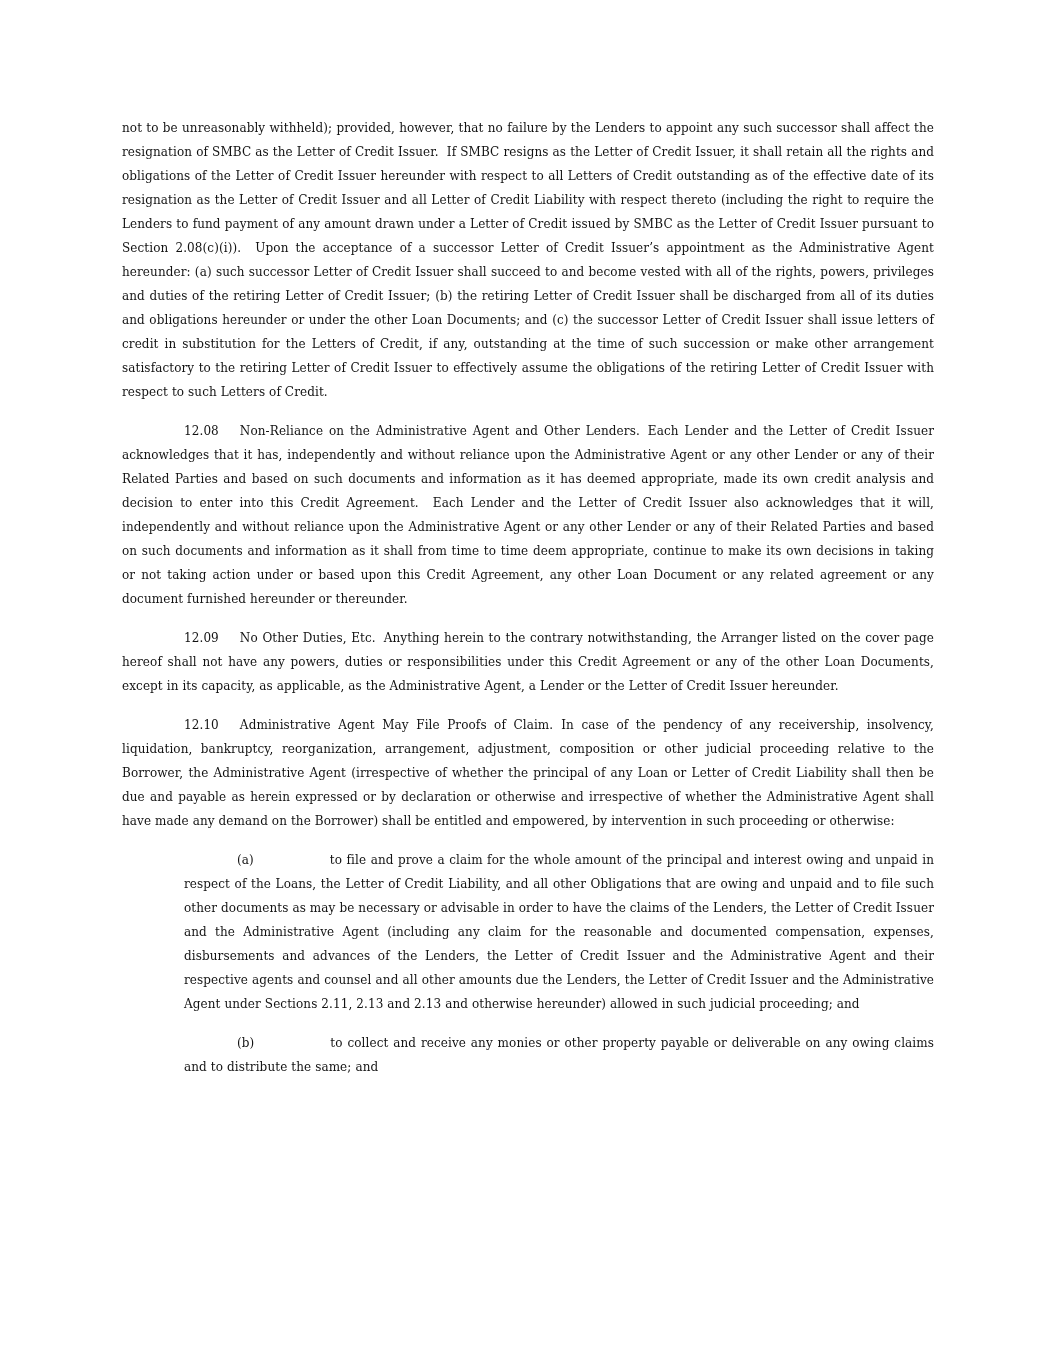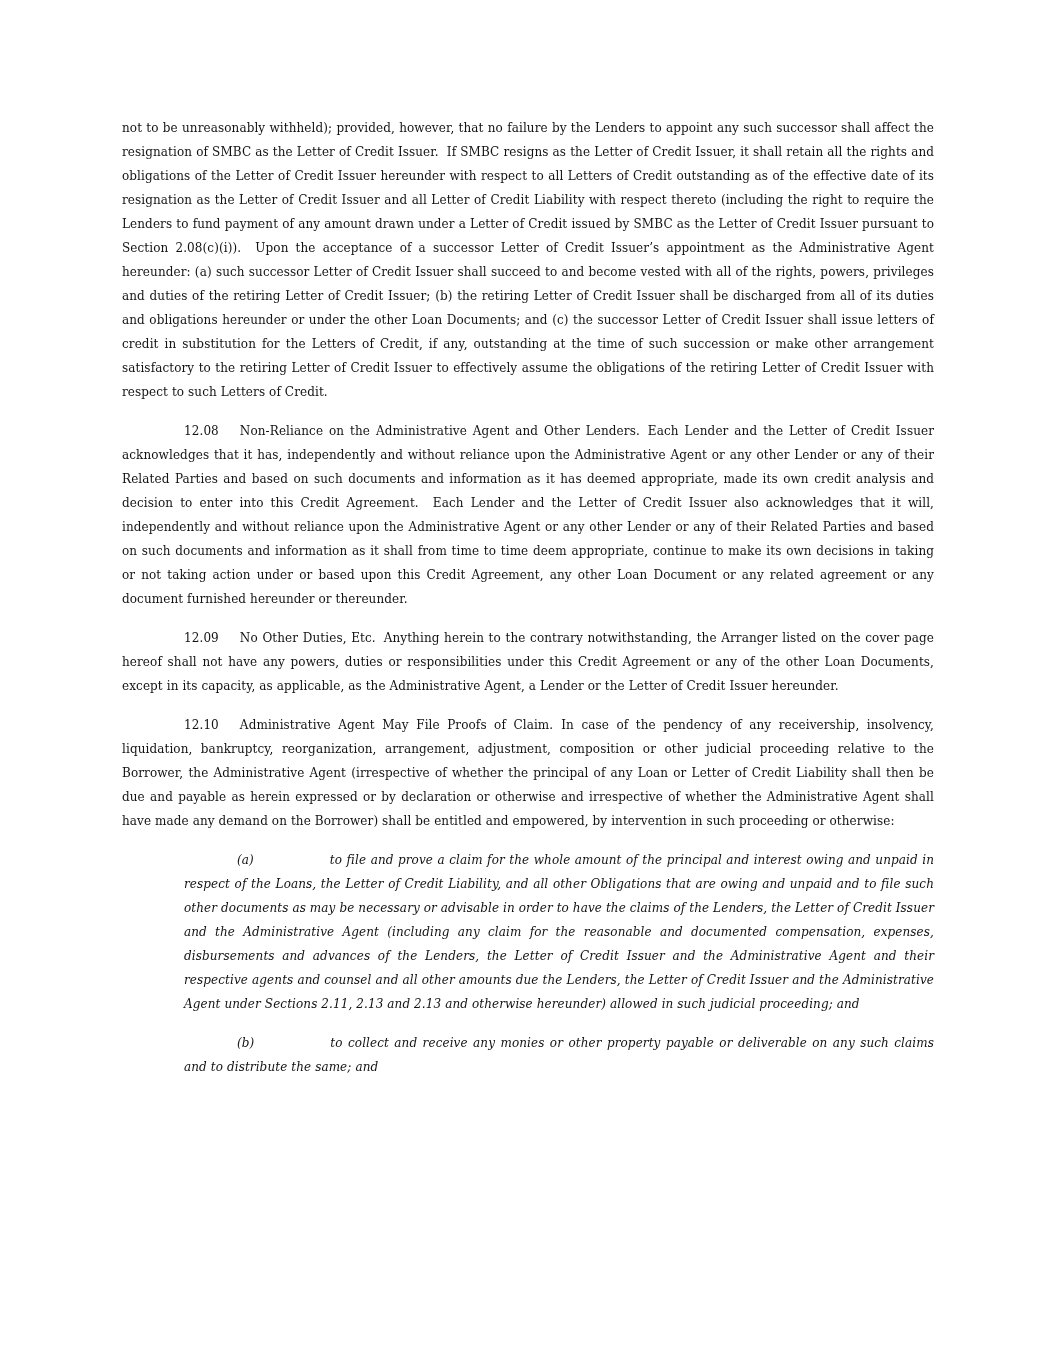--- a/index.html
+++ b/index.html
@@ -35,21 +35,20 @@
   .sec-num {
     margin-right: 21px;
   }
   .sec-body {
     margin-left: 8px;
   }
   p.sub {
     margin-left: 62px;
     width: 750px;
     text-indent: 53px;
-    font-style: italic;
   }
   .sub-tab {
     display: inline-block;
     width: 76px;
   }
 </style>
 </head>
 <body>
 
 <div class="page-content">
@@ -57,15 +56,15 @@
   <p class="doc"><span>not to be unreasonably withheld); provided, however, that no failure by the Lenders to appoint any such successor shall affect the resignation of SMBC as the Letter of Credit Issuer.  If SMBC resigns as the Letter of Credit Issuer, it shall retain all the rights and obligations of the Letter of Credit Issuer hereunder with respect to all Letters of Credit outstanding as of the effective date of its resignation as the Letter of Credit Issuer and all Letter of Credit Liability with respect thereto (including the right to require the Lenders to fund payment of any amount drawn under a Letter of Credit issued by SMBC as the Letter of Credit Issuer pursuant to Section 2.08(c)(i)).  Upon the acceptance of a successor Letter of Credit Issuer’s appointment as the Administrative Agent hereunder: (a) such successor Letter of Credit Issuer shall succeed to and become vested with all of the rights, powers, privileges and duties of the retiring Letter of Credit Issuer; (b) the retiring Letter of Credit Issuer shall be discharged from all of its duties and obligations hereunder or under the other Loan Documents; and (c) the successor Letter of Credit Issuer shall issue letters of credit in substitution for the Letters of Credit, if any, outstanding at the time of such succession or make other arrangement satisfactory to the retiring Letter of Credit Issuer to effectively assume the obligations of the retiring Letter of Credit Issuer with respect to such Letters of Credit.</span></p>
 
   <p class="doc section"><span class="sec-num">12.08</span><span class="sec-head">Non-Reliance on the Administrative Agent and Other Lenders.</span><span class="sec-body">Each Lender and the Letter of Credit Issuer acknowledges that it has, independently and without reliance upon the Administrative Agent or any other Lender or any of their Related Parties and based on such documents and information as it has deemed appropriate, made its own credit analysis and decision to enter into this Credit Agreement.  Each Lender and the Letter of Credit Issuer also acknowledges that it will, independently and without reliance upon the Administrative Agent or any other Lender or any of their Related Parties and based on such documents and information as it shall from time to time deem appropriate, continue to make its own decisions in taking or not taking action under or based upon this Credit Agreement, any other Loan Document or any related agreement or any document furnished hereunder or thereunder.</span></p>
 
   <p class="doc section"><span class="sec-num">12.09</span><span class="sec-head">No Other Duties, Etc.</span><span class="sec-body">Anything herein to the contrary notwithstanding, the Arranger listed on the cover page hereof shall not have any powers, duties or responsibilities under this Credit Agreement or any of the other Loan Documents, except in its capacity, as applicable, as the Administrative Agent, a Lender or the Letter of Credit Issuer hereunder.</span></p>
 
   <p class="doc section"><span class="sec-num">12.10</span><span class="sec-head">Administrative Agent May File Proofs of Claim.</span><span class="sec-body">In case of the pendency of any receivership, insolvency, liquidation, bankruptcy, reorganization, arrangement, adjustment, composition or other judicial proceeding relative to the Borrower, the Administrative Agent (irrespective of whether the principal of any Loan or Letter of Credit Liability shall then be due and payable as herein expressed or by declaration or otherwise and irrespective of whether the Administrative Agent shall have made any demand on the Borrower) shall be entitled and empowered, by intervention in such proceeding or otherwise:</span></p>
 
   <p class="doc sub"><span>(a)</span><span class="sub-tab"></span><span>to file and prove a claim for the whole amount of the principal and interest owing and unpaid in respect of the Loans, the Letter of Credit Liability, and all other Obligations that are owing and unpaid and to file such other documents as may be necessary or advisable in order to have the claims of the Lenders, the Letter of Credit Issuer and the Administrative Agent (including any claim for the reasonable and documented compensation, expenses, disbursements and advances of the Lenders, the Letter of Credit Issuer and the Administrative Agent and their respective agents and counsel and all other amounts due the Lenders, the Letter of Credit Issuer and the Administrative Agent under Sections 2.11, 2.13 and 2.13 and otherwise hereunder) allowed in such judicial proceeding; and</span></p>
 
-  <p class="doc sub"><span>(b)</span><span class="sub-tab"></span><span>to collect and receive any monies or other property payable or deliverable on any such claims and to distribute the same; and</span></p>
+  <p class="doc sub"><span>(b)</span><span class="sub-tab"></span><span>to collect and receive any monies or other property payable or deliverable on any owing claims and to distribute the same; and</span></p>
 
 </div>
 
 </body></html>

